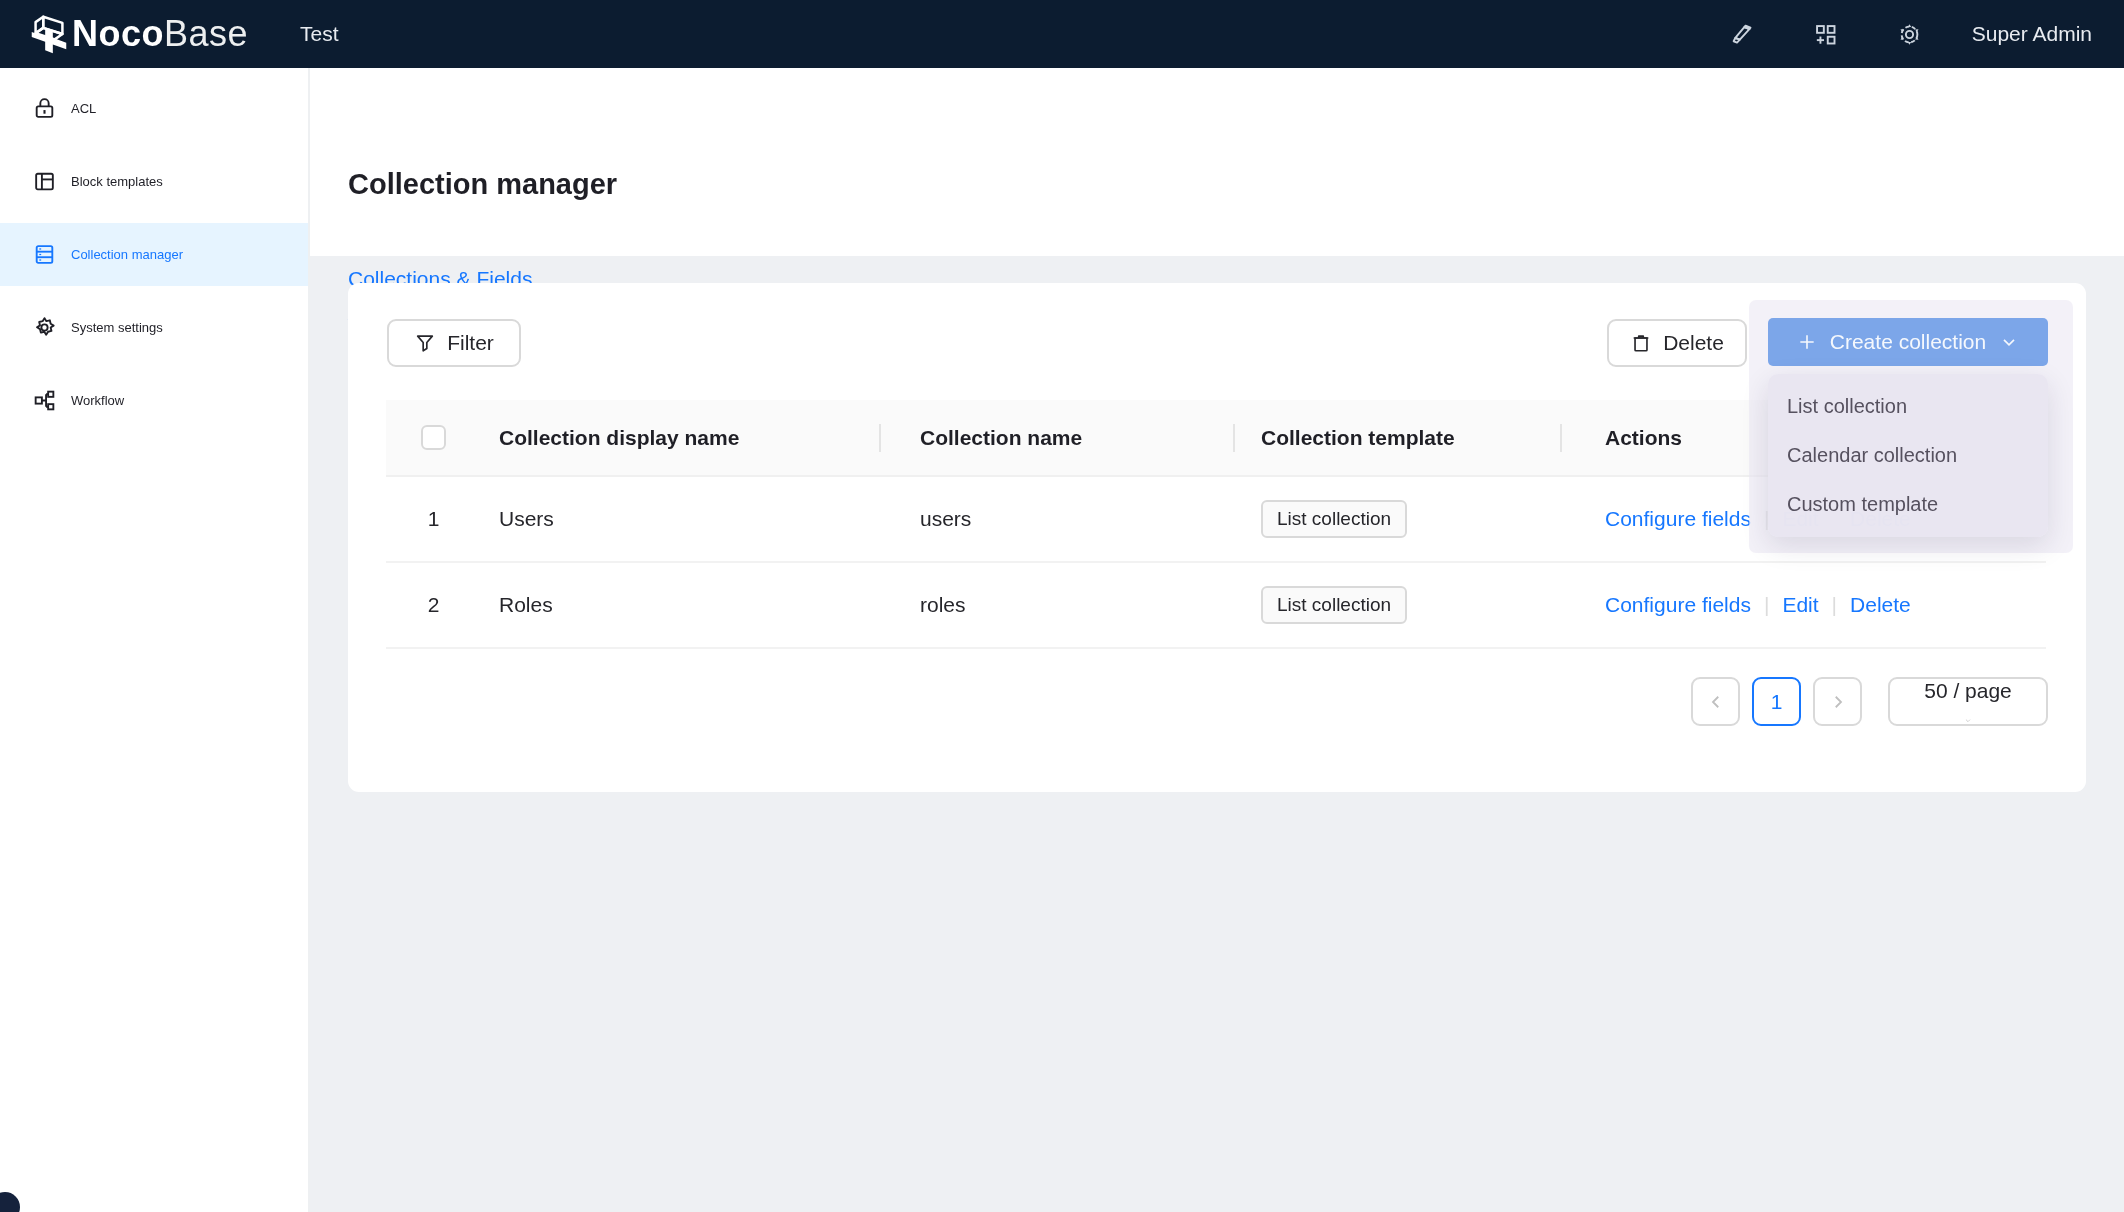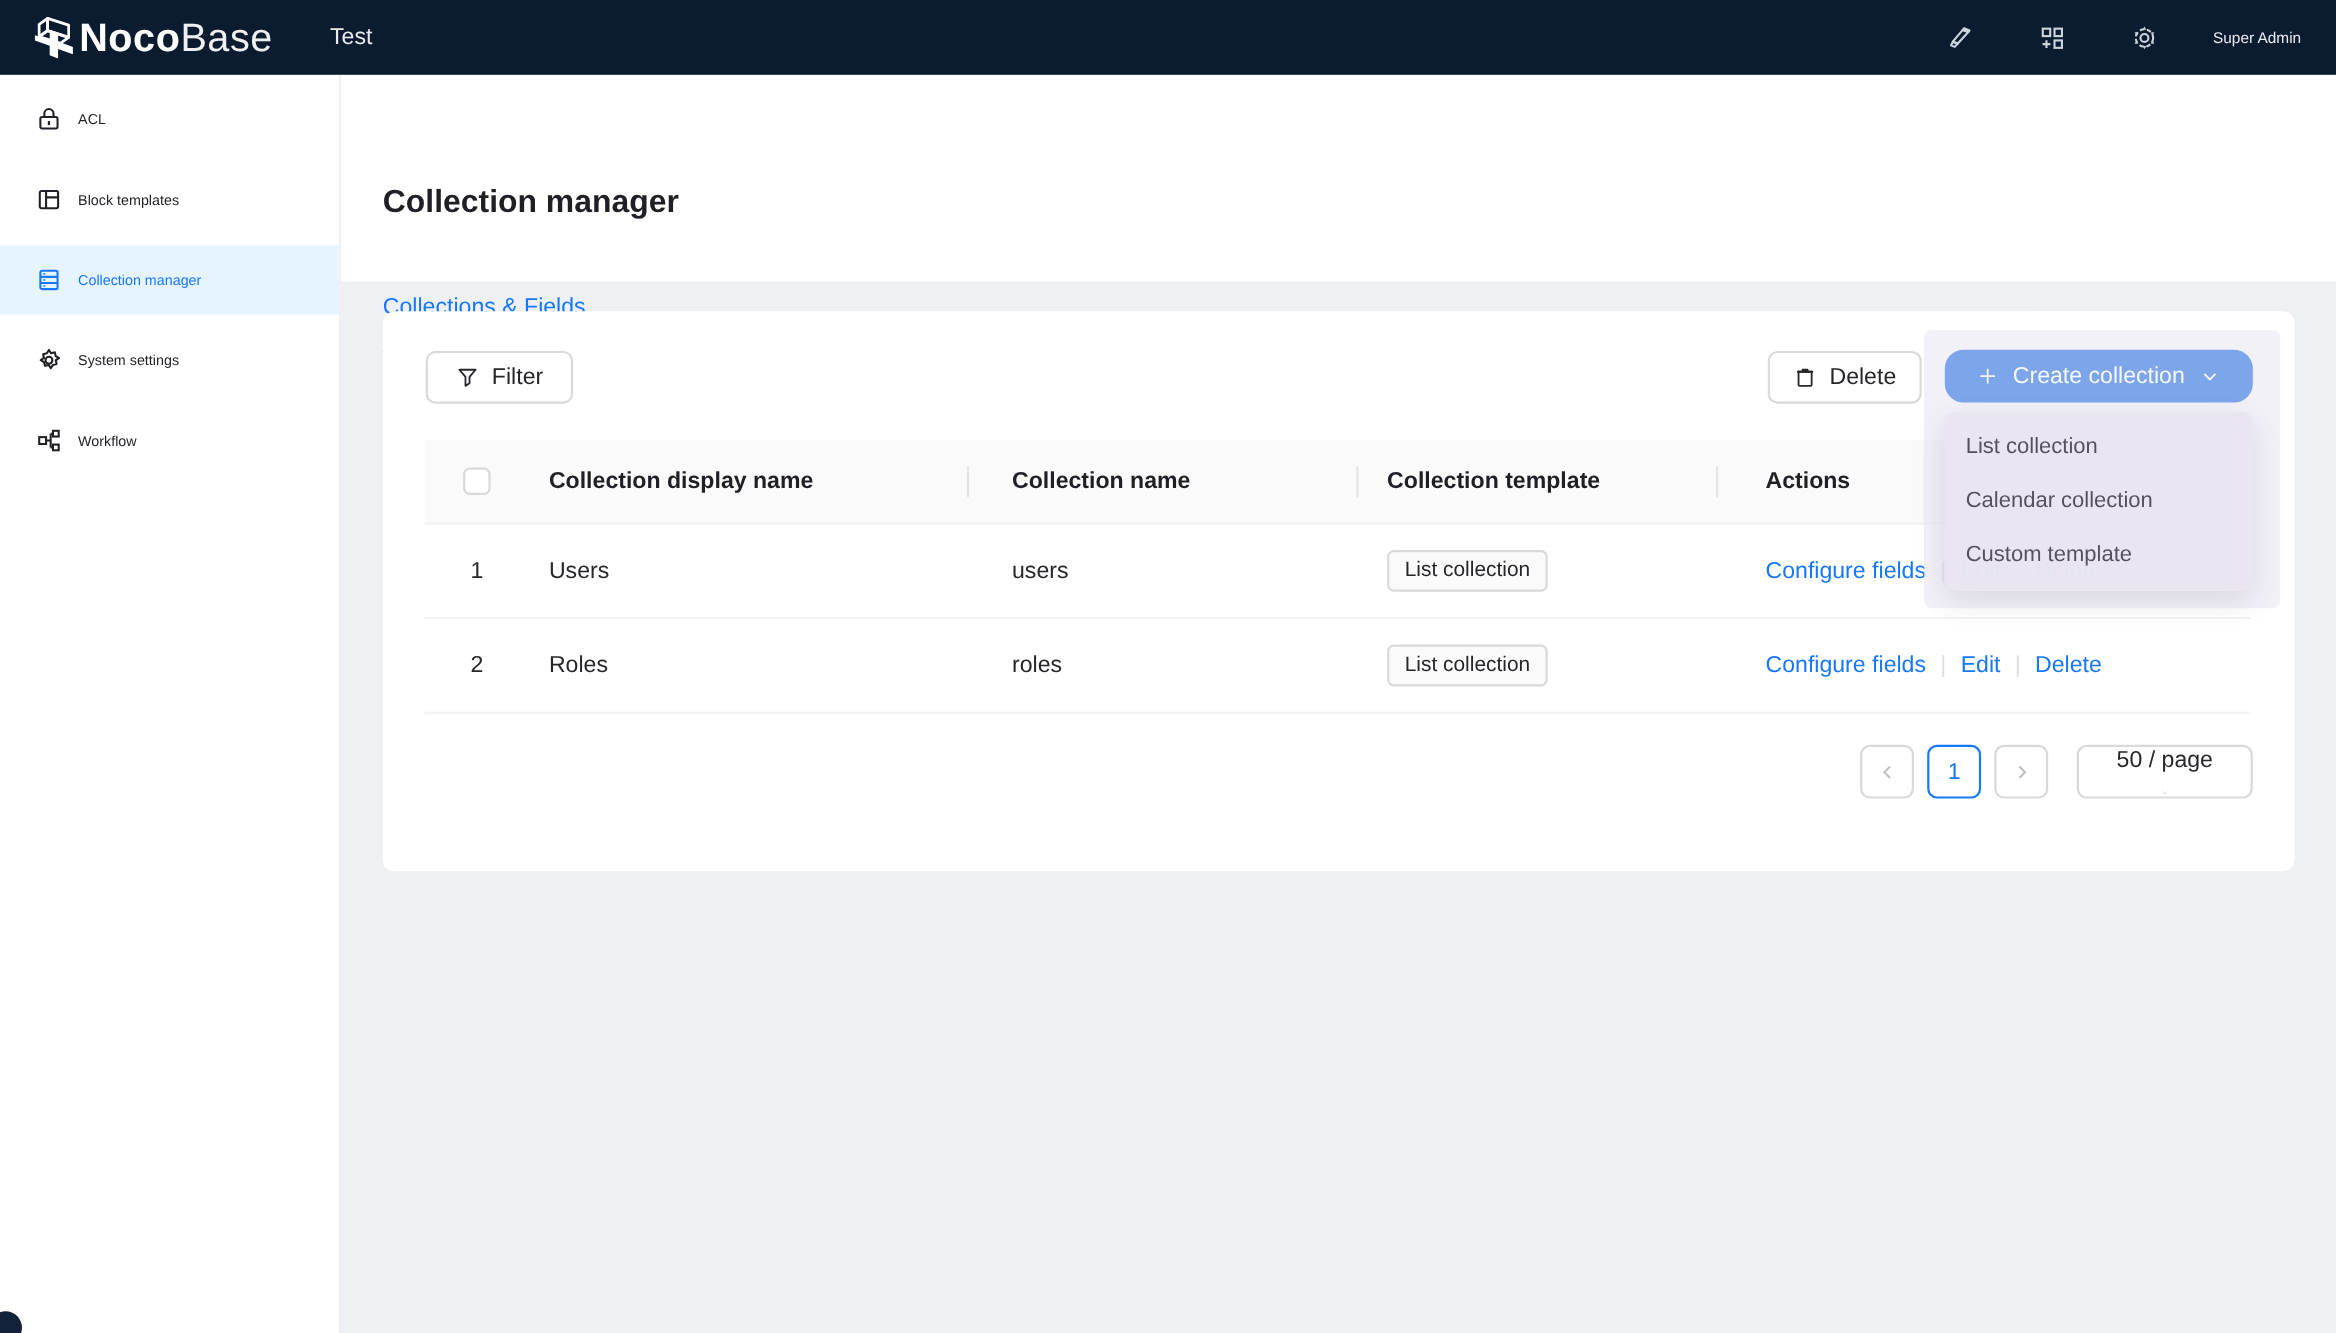--- a/index.html
+++ b/index.html
@@ -17,21 +17,21 @@
   }
   .brand { display:flex; align-items:center; margin-left:26px; }
   .brand-logo { width:46px; height:46px; }
   .brand-text { font-size:36px; color:#ffffff; letter-spacing:.5px; line-height:1; }
   .brand-bold { font-weight:800; }
   .brand-light { font-weight:300; opacity:.93; }
   .hdr-nav { margin-left:52px; font-size:21px; color:#e8ebf0; }
   .hdr-right { margin-left:auto; display:flex; align-items:center; margin-right:32px; }
   .hdr-icon-btn { width:28px; height:28px; margin-left:56px; color:#ccd4de; display:flex; align-items:center; justify-content:center; }
   .hdr-icon-btn svg { width:27px; height:27px; }
-  .hdr-user { margin-left:48px; font-size:14px; color:#e8ebf0; }
+  .hdr-user { margin-left:48px; font-size:21px; color:#e8ebf0; }
 
   
   .sidebar {
     position:absolute; top:68px; left:0; width:310px; bottom:0;
     background:#ffffff; border-right:2px solid #eef0f2; padding-top:9px; z-index:20;
   }
   .side-item {
     height:63px; margin-bottom:10px; display:flex; align-items:center;
     padding-left:32px; gap:14px; font-size:13px; color:#1f1f26; cursor:pointer;
   }
@@ -105,21 +105,21 @@
   }
   .pg-size svg { width:16px; height:16px; color:#bfbfbf; }
 
   
   .dd-overlay {
     position:absolute; left:1749px; top:300px; width:324px; height:253px;
     background:rgba(235,232,244,0.62); border-radius:7px; z-index:40;
   }
   .create-btn {
     position:absolute; left:19px; top:18px; width:280px; height:48px;
-    background:#7ca6e9; border:none; border-radius:17px; color:#f5f8fd; font-size:21px;
+    background:#7ca6e9; border:none; border-radius:5px; color:#f5f8fd; font-size:21px;
     display:flex; align-items:center; justify-content:center; gap:13px; cursor:pointer;
   }
   .create-btn svg { width:20px; height:20px; }
   .dd-menu {
     position:absolute; left:19px; top:74px; width:280px; height:163px;
     background:rgba(232,229,241,0.97); border-radius:10px;
     box-shadow:0 9px 28px rgba(31,26,63,0.12); padding-top:8px;
   }
   .dd-item { height:49px; display:flex; align-items:center; padding-left:19px; font-size:20px; color:#56515f; cursor:pointer; }
 

